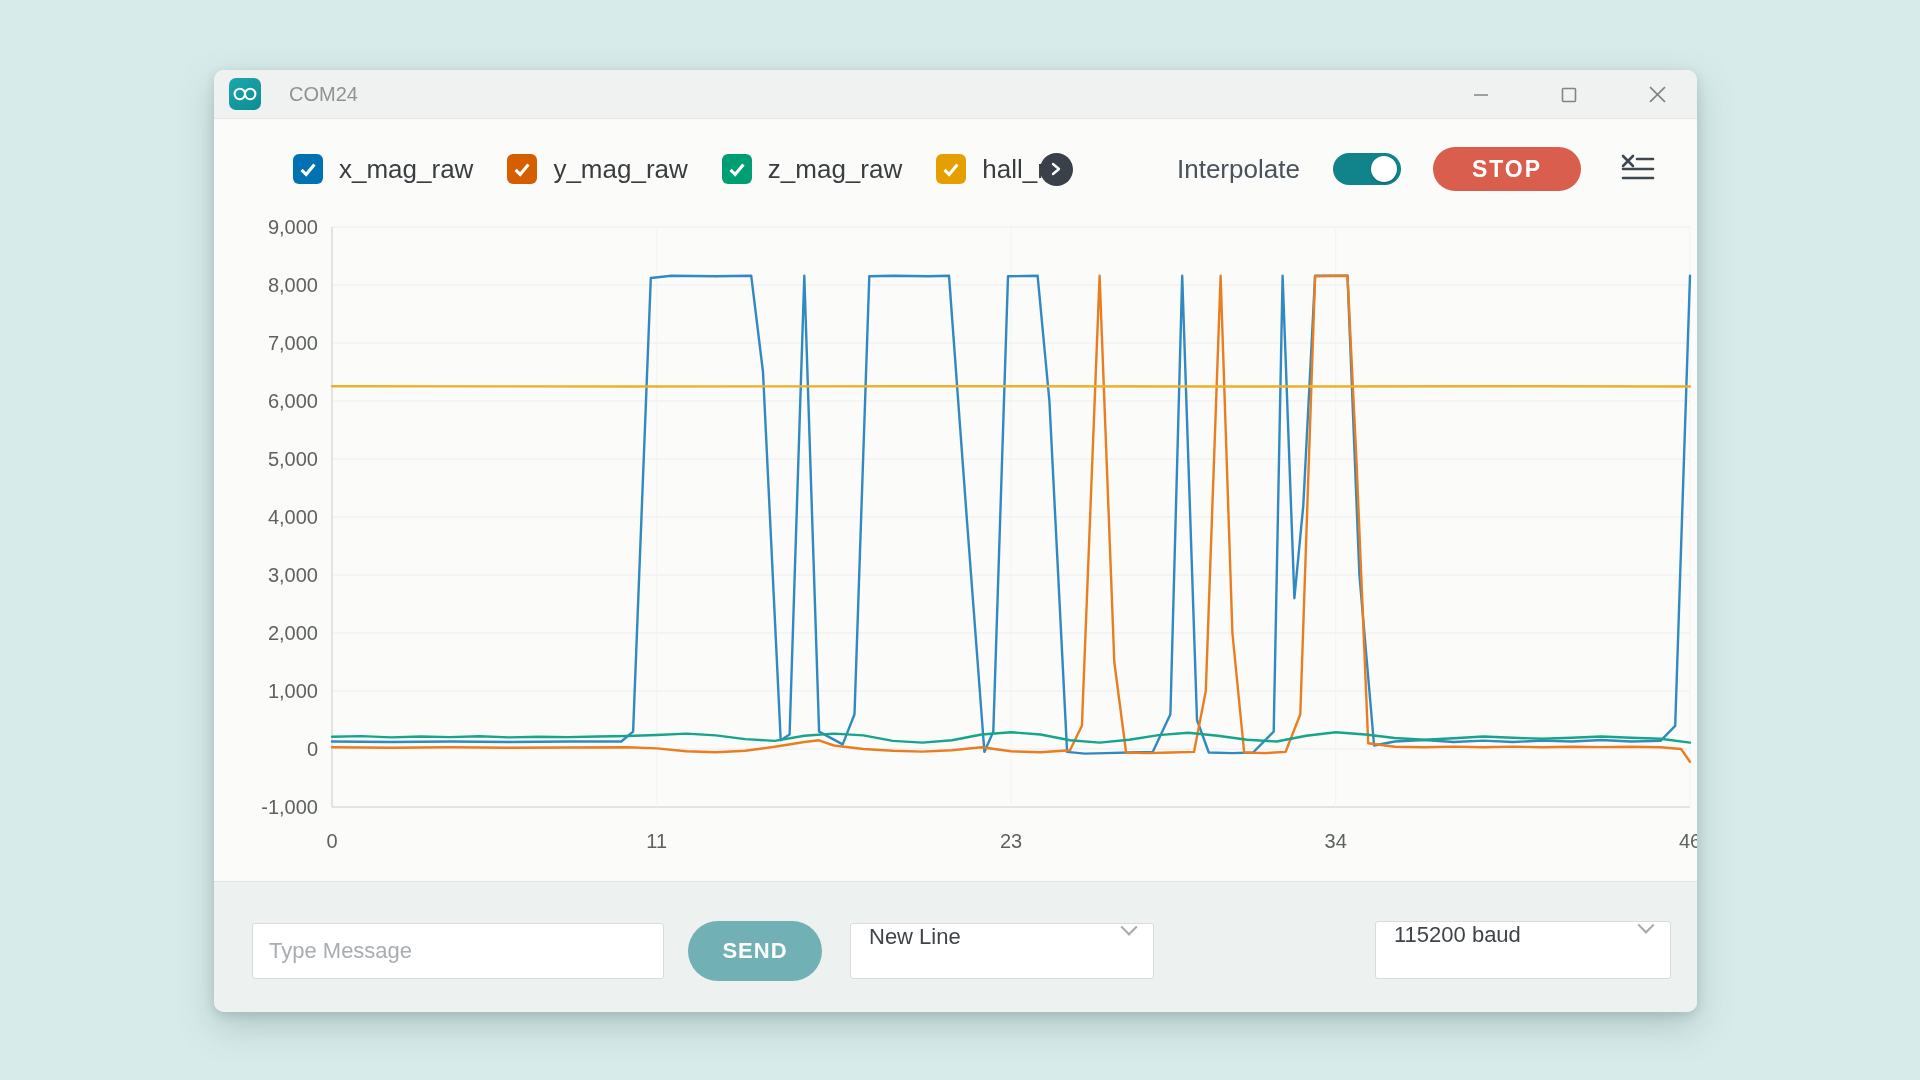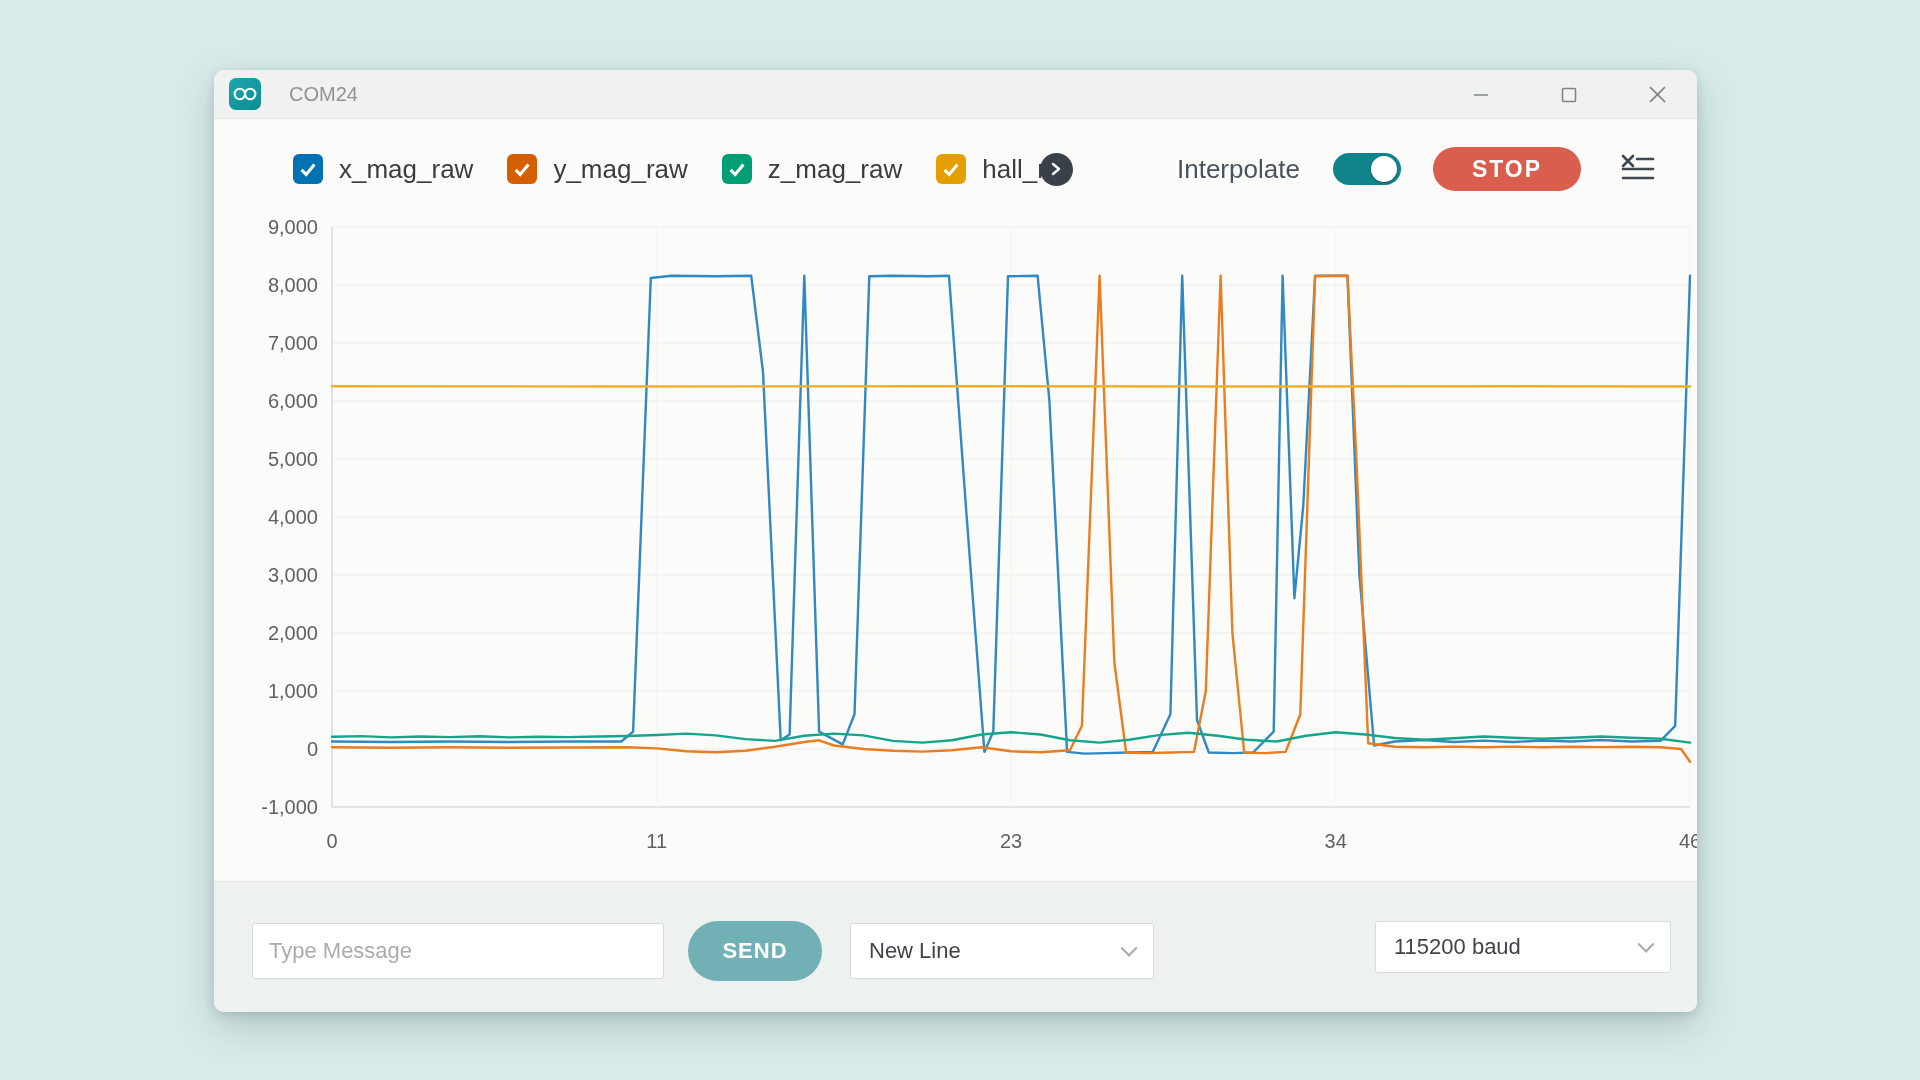--- a/index.html
+++ b/index.html
@@ -75,25 +75,25 @@
     font-family:"Liberation Sans",sans-serif; font-size:22px; color:#3f4448; padding:0 16px;
   }
   .msg-input::placeholder { color:#a9adb0; }
   .send-btn {
     position:absolute; left:474px; top:39px; width:134px; height:60px; border-radius:30px;
     border:none; color:#fff; font-family:"Liberation Sans",sans-serif; font-size:22px;
     font-weight:bold; letter-spacing:1px; cursor:pointer;
   }
   .dropdown {
     position:absolute; background:#fff; border:1px solid #d9dbda; border-radius:3px;
-    display:flex; align-items:center; justify-content:space-between;
+    display:flex; justify-content:space-between;
     padding:0 18px; font-size:22px; color:#3f4448; cursor:pointer;
   }
   .dd-lineending { left:636px; top:41px; width:304px; height:56px; }
-  .dd-baud { left:1161px; top:39px; width:296px; height:52px; }
+  .dd-baud { left:1161px; top:39px; width:296px; height:58px; }
   .chev { width:12px; height:12px; border-right:2px solid #a6abae; border-bottom:2px solid #a6abae; transform:rotate(45deg) translate(-2px,-2px); }
 </style>
 </head>
 <body>
 
 <div class="window">
 
   <div class="titlebar">
     <div class="app-icon">
       <svg width="26" height="16" viewBox="0 0 30 16">

